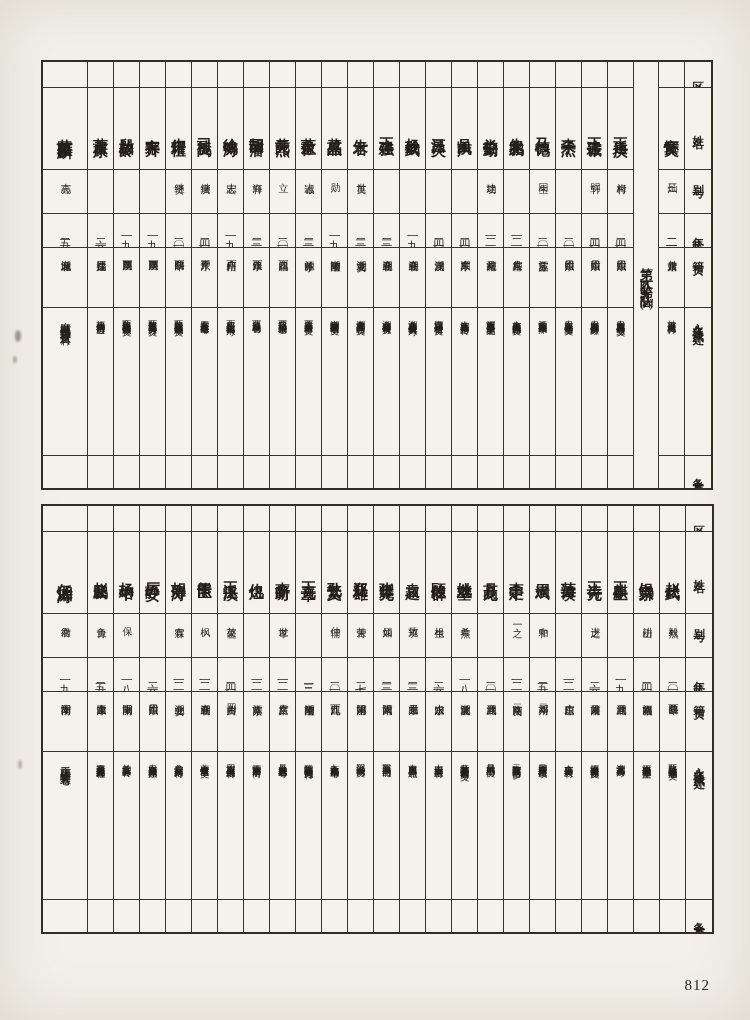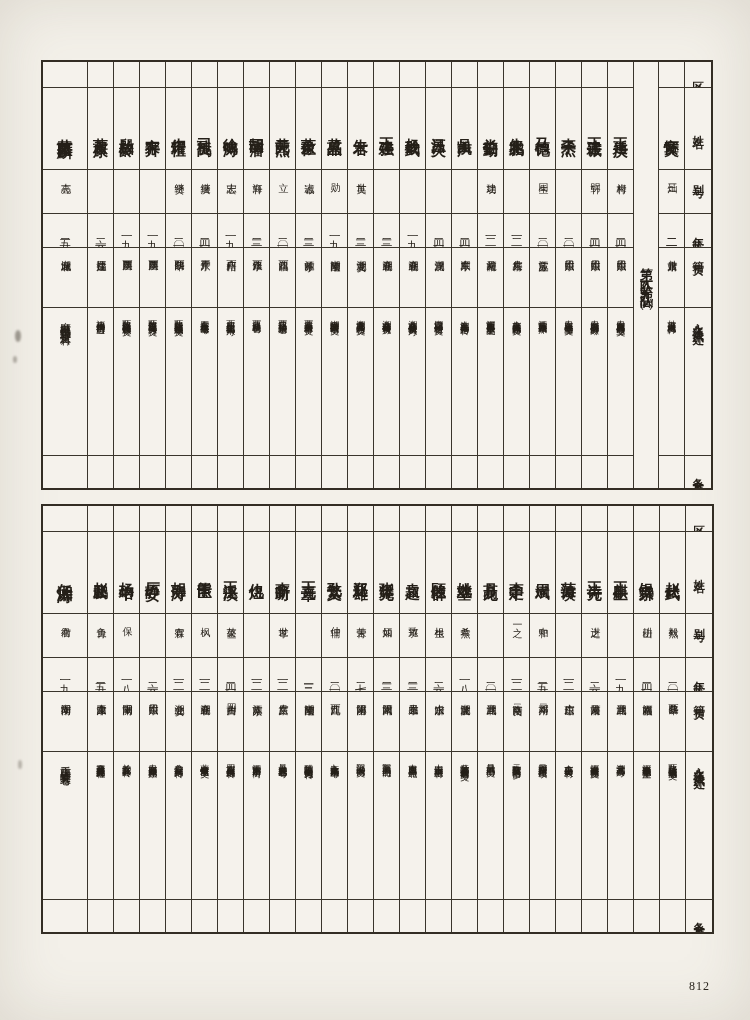--- a/index.html
+++ b/index.html
@@ -58,21 +58,21 @@
   .r-age .vt{font-size:11.5px;letter-spacing:.04em;}
   .r-origin .vt{font-size:10px;letter-spacing:.04em;}
   .r-address .vt{font-size:9px;letter-spacing:.06em;height:136px;line-height:1.18;}
   .col.wide .r-name .vt{font-size:16px;}
   .col.wide .r-address .vt{font-size:11px;letter-spacing:.1em;}
   .header-col .vt{font-size:11.5px;letter-spacing:.25em;font-weight:bold;}
   .header-col .r-address .vt{height:auto;line-height:1.1;}
   .section-col .vt{font-size:13px;letter-spacing:.35em;font-weight:bold;}
   .page-number{
     position:absolute;right:40px;bottom:26px;
-    font-size:12px;letter-spacing:1px;color:#2a251d;
+    font-size:15px;letter-spacing:1px;color:#2a251d;
     font-family:"Liberation Serif", serif;
   }
   .speck{position:absolute;background:#3c352a;border-radius:50%;filter:blur(1px);}
   .speck.s1{left:15px;top:330px;width:6px;height:12px;opacity:.45;}
   .speck.s2{left:13px;top:356px;width:4px;height:7px;opacity:.35;}
   .speck.s3{left:18px;top:760px;width:4px;height:9px;opacity:.3;}
 </style>
 </head>
 <body>
 

